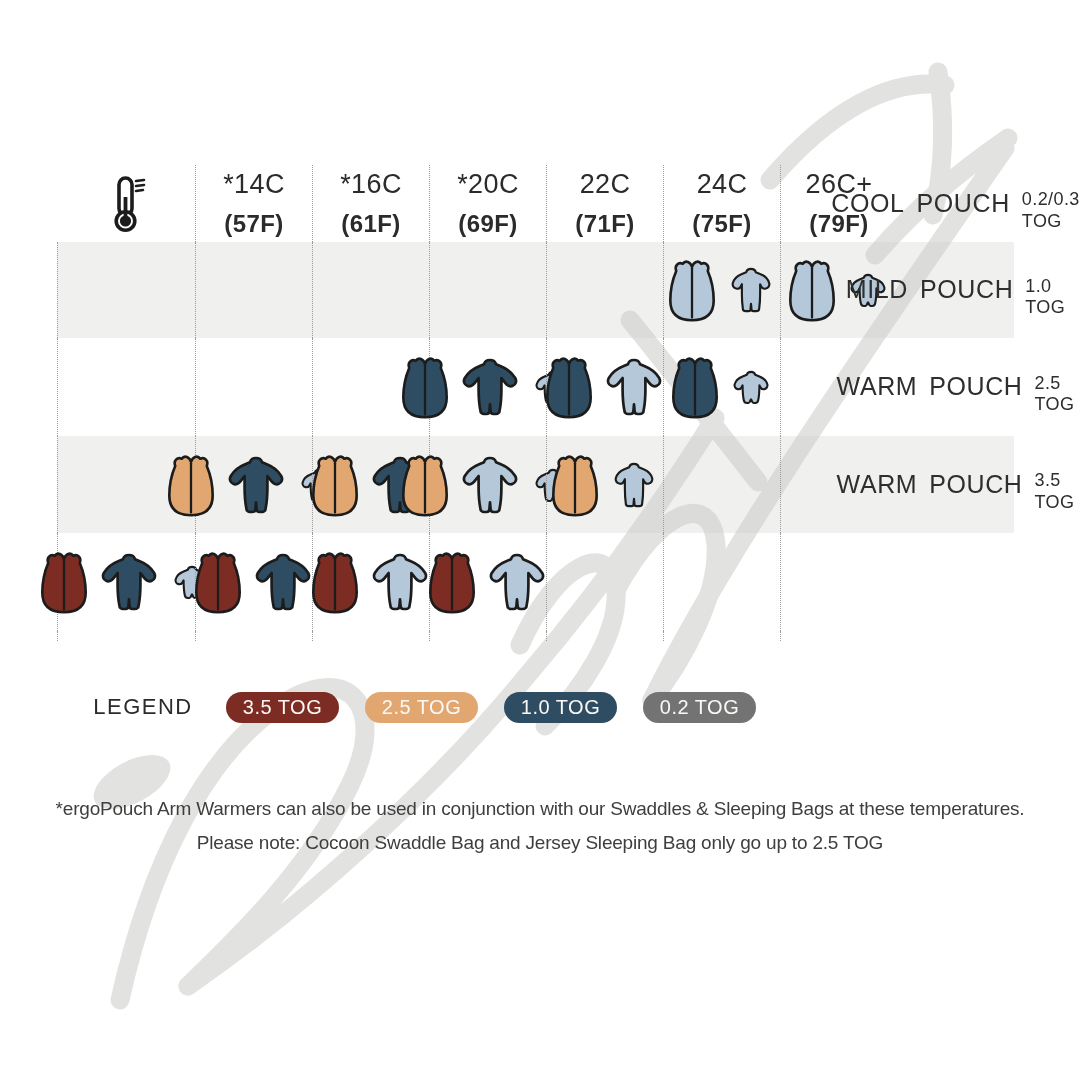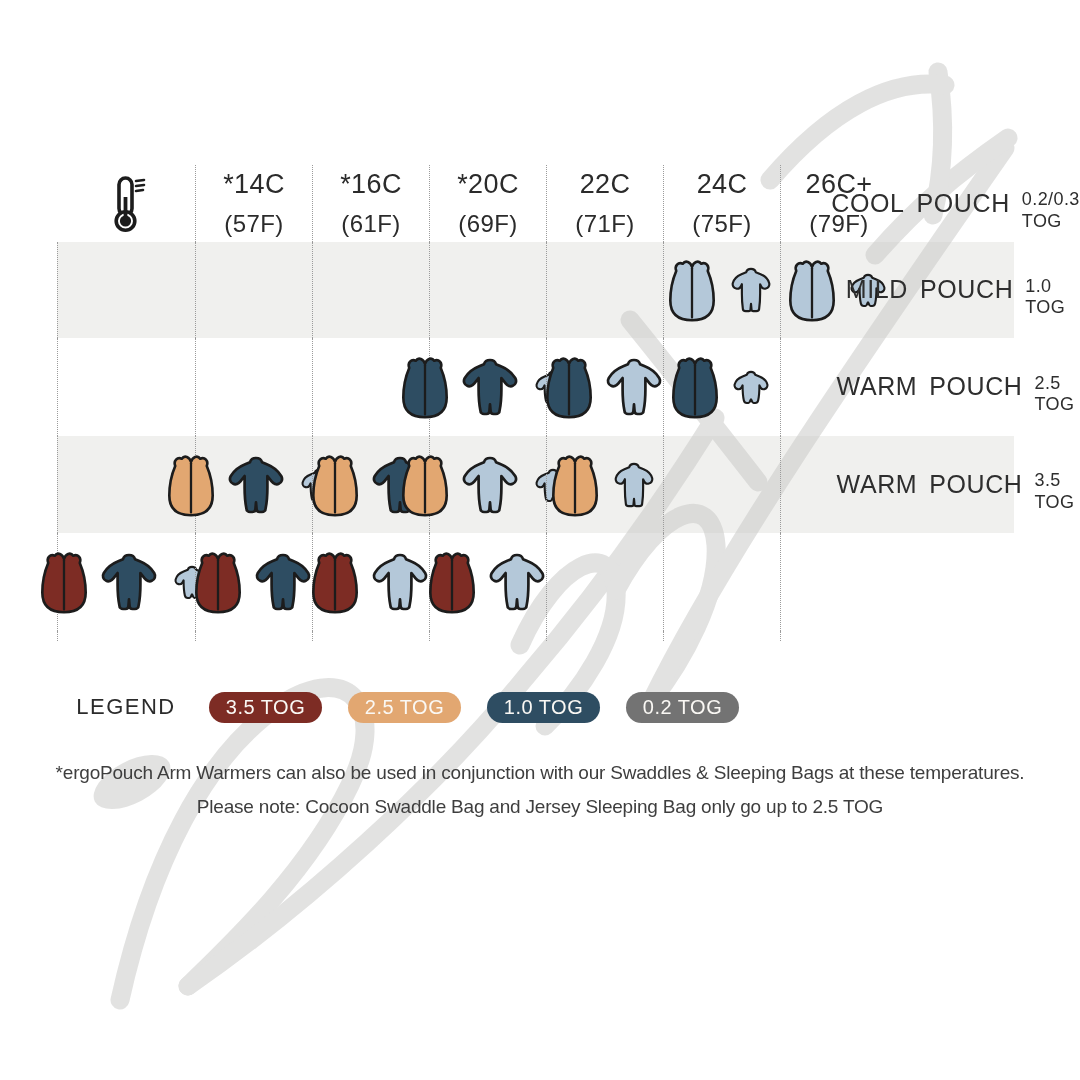--- a/index.html
+++ b/index.html
@@ -13,34 +13,34 @@
   
   #wm{z-index:2;pointer-events:none;}
   
   #grid{position:absolute;left:57px;top:165px;width:957px;z-index:3;
         display:grid;grid-template-columns:138px repeat(7,1fr);
         grid-template-rows:77px 96px 98px 97px 98px 10px;}
   .cell{display:flex;align-items:center;justify-content:center;gap:12px;min-width:0;}
   .bl{border-left:1px dotted #9b9b9b;}
   .hcell{flex-direction:column;line-height:1.12;letter-spacing:.4px;
          font-size:27px;color:#2b2b2b;}
-  .hcell .f{font-size:24px;}
+  .hcell .f{font-size:24px;font-weight:bold;}
   .lcell{flex-direction:row;line-height:1.18;letter-spacing:.6px;
          font-size:25px;color:#2e2e2e;text-align:left;}
   .lcell .tog{font-size:18px;margin-top:14px;letter-spacing:.4px;}
   .gicon{flex:0 0 auto;}
   
-  #legend{position:absolute;left:57px;top:691px;width:957px;height:32px;z-index:3;
+  #legend{position:absolute;left:74px;top:691px;width:957px;height:32px;z-index:3;
           display:flex;align-items:center;}
   #legend .lab{width:138px;text-align:center;font-size:22px;letter-spacing:1.5px;color:#2b2b2b;}
   #pills{display:flex;gap:26px;margin-left:14px;}
   .pill{width:113px;height:31px;border-radius:15.5px;display:flex;align-items:center;
         justify-content:center;color:#faf8f4;font-size:20px;letter-spacing:.5px;}
   
-  #notes{position:absolute;left:36px;top:760px;width:1008px;z-index:3;text-align:center;
+  #notes{position:absolute;left:36px;top:796px;width:1008px;z-index:3;text-align:center;
          font-size:19px;letter-spacing:-0.2px;color:#3e3e3e;}
   #notes div{white-space:nowrap;line-height:26px;}
   #notes .n1{margin-bottom:8px;}
   .u{text-decoration:underline;text-underline-offset:3px;}
   svg{display:block;}
 </style>
 </head>
 <body>
 
 <svg width="0" height="0" style="position:absolute" aria-hidden="true">

